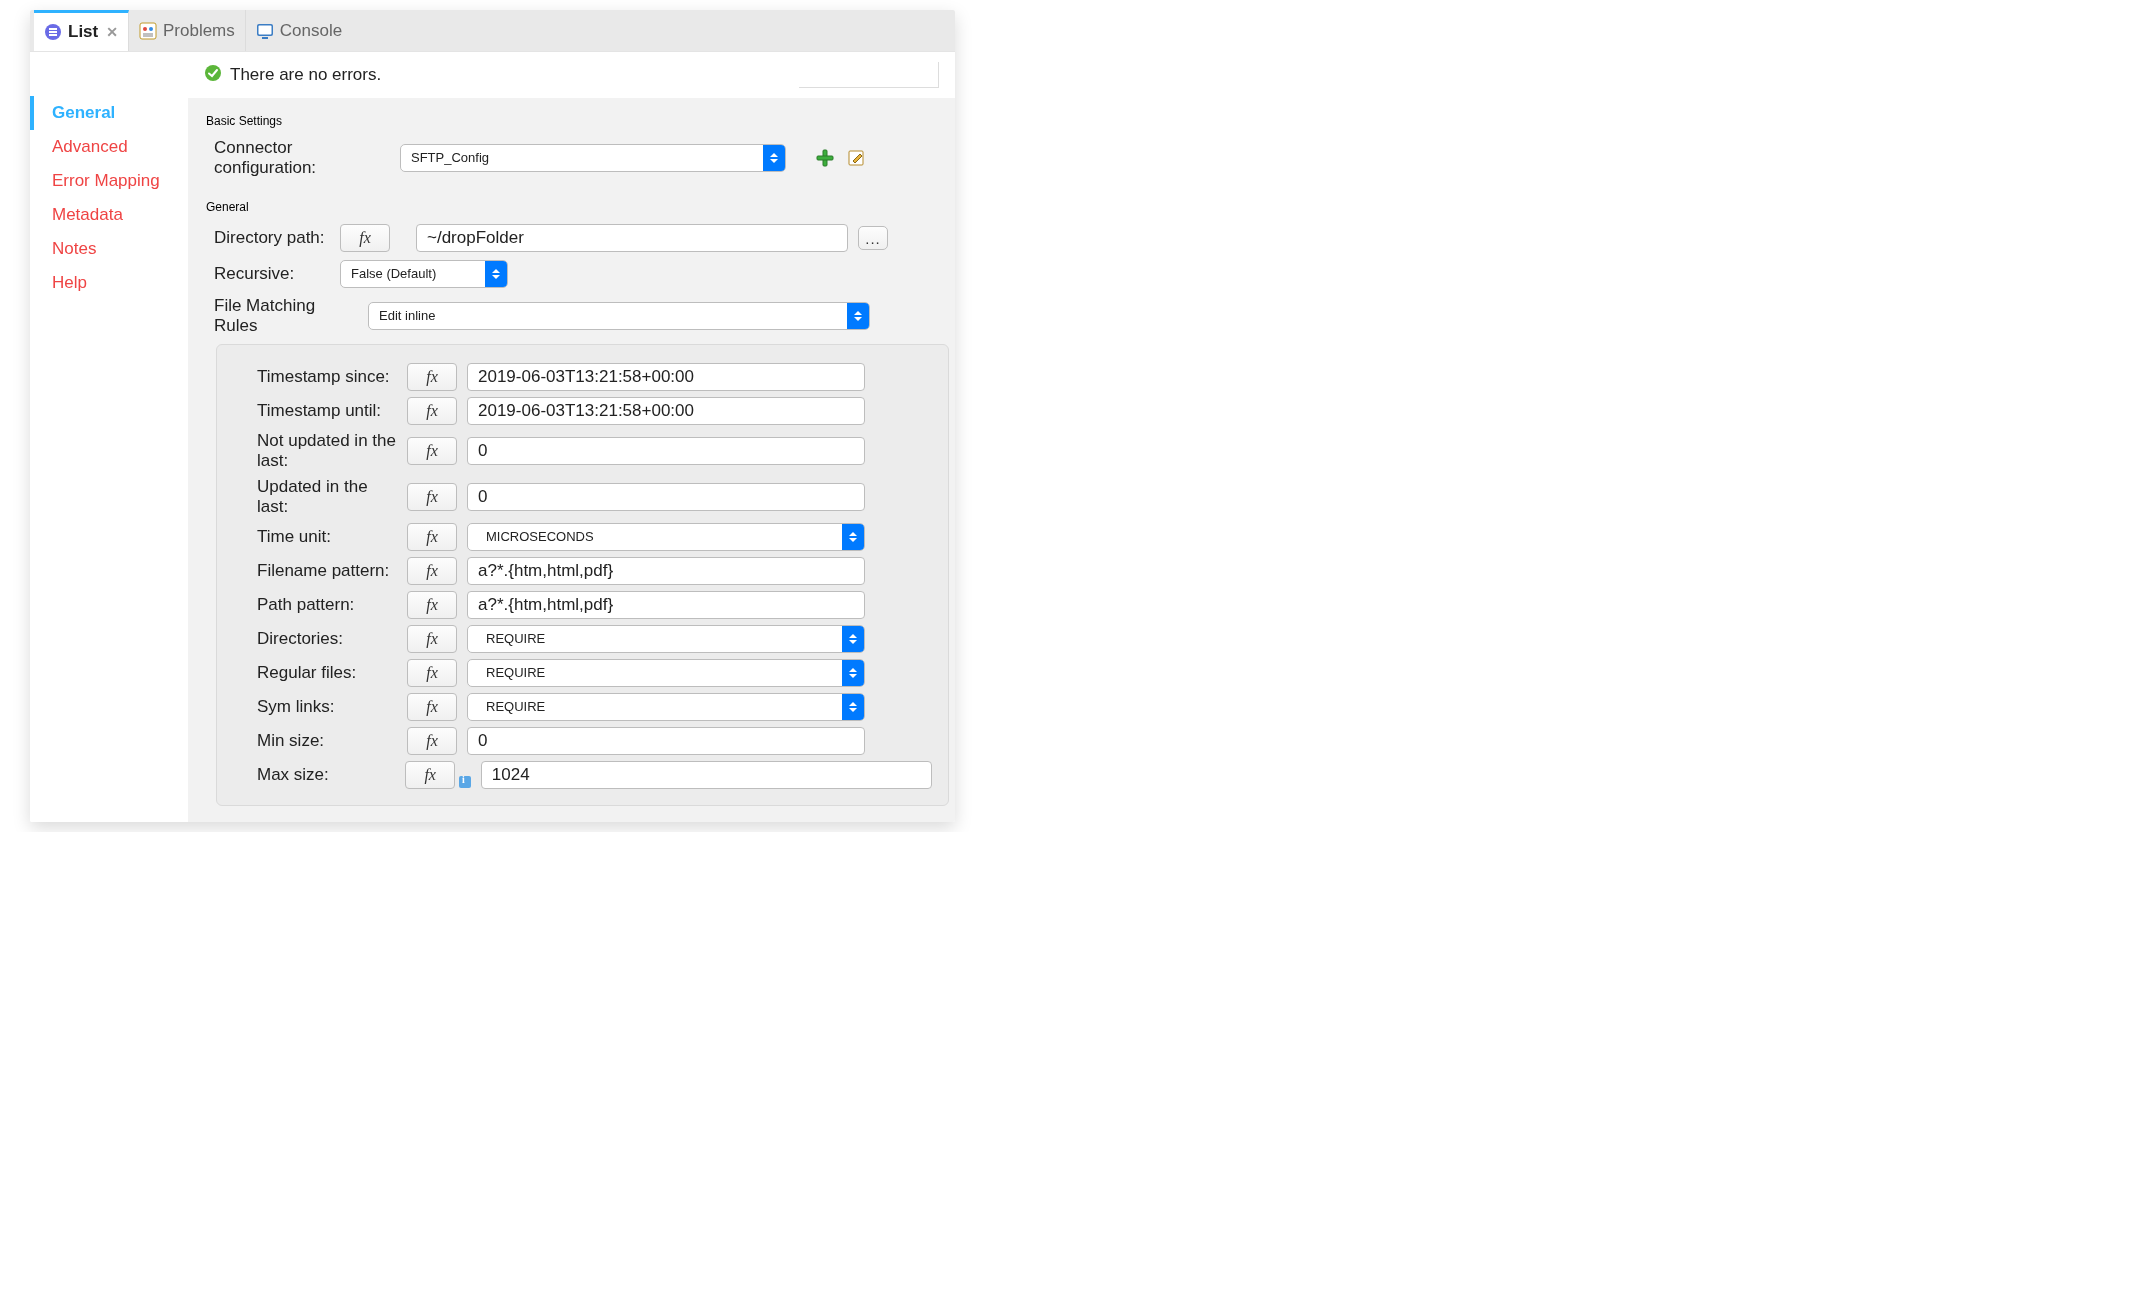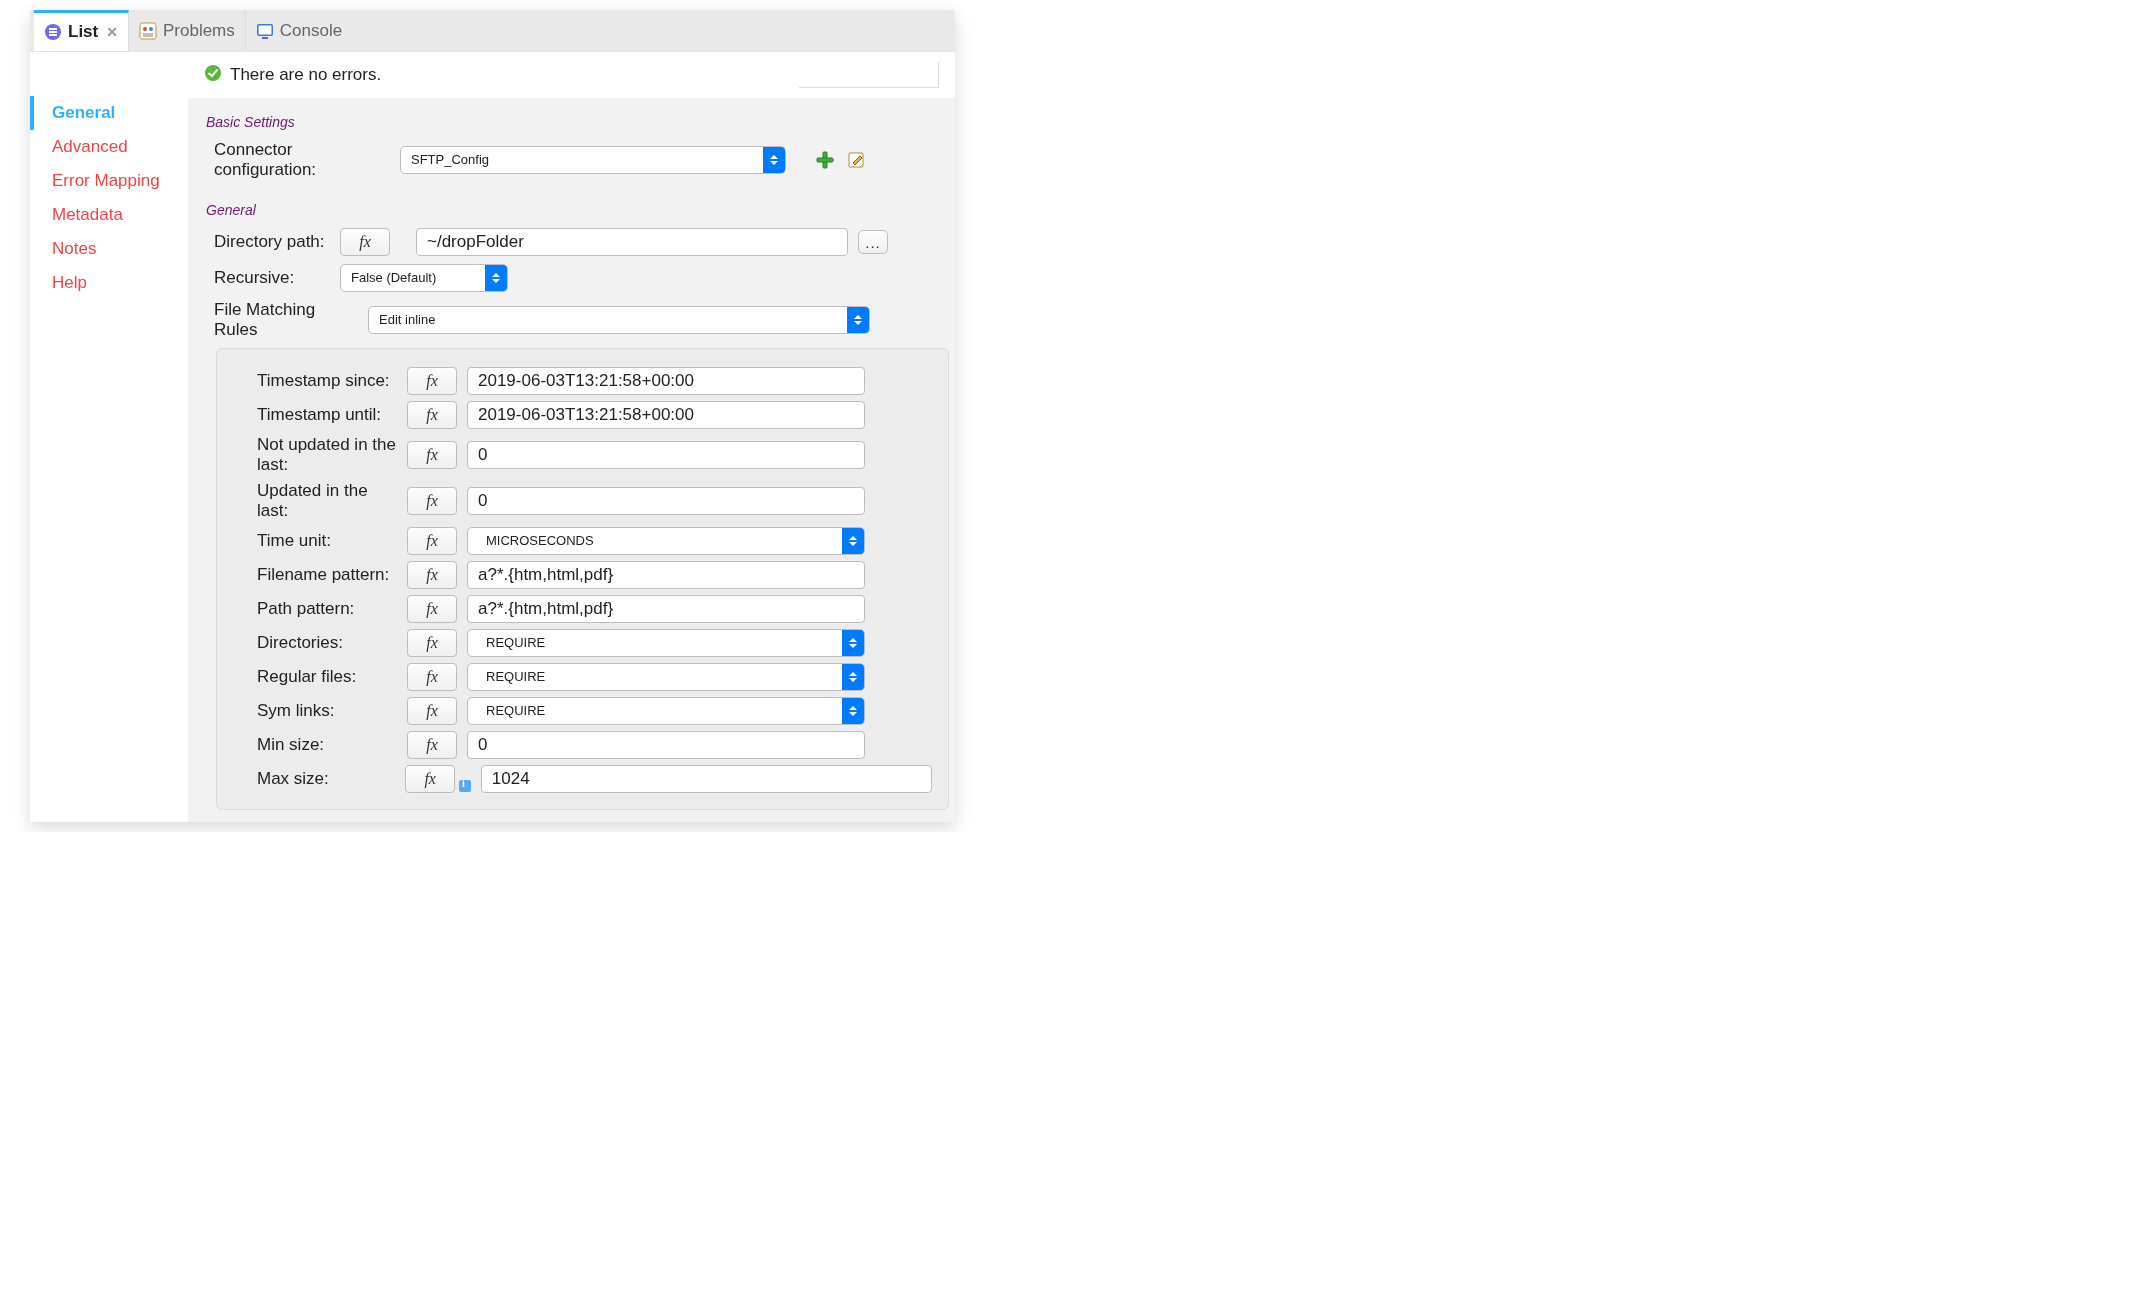--- a/index.html
+++ b/index.html
@@ -89,24 +89,23 @@
     height: 26px;
     border-bottom: 1px solid #ddd;
     border-right: 1px solid #ddd;
     margin-left: auto;
   }
   
   .section {
     padding: 0 18px;
   }
   .section-heading {
-    font-size: 14px;
-    color: #701a75;
+    font-size: 12px;
+    color: #000000;
     margin: 16px 0 10px 0;
-    font-style: italic;
   }
   .basic-row, .gen-row {
     display: flex;
     align-items: center;
     gap: 10px;
     margin: 8px 0;
   }
   .basic-row label, .gen-row label {
     font-size: 17px;
     color: #222;

